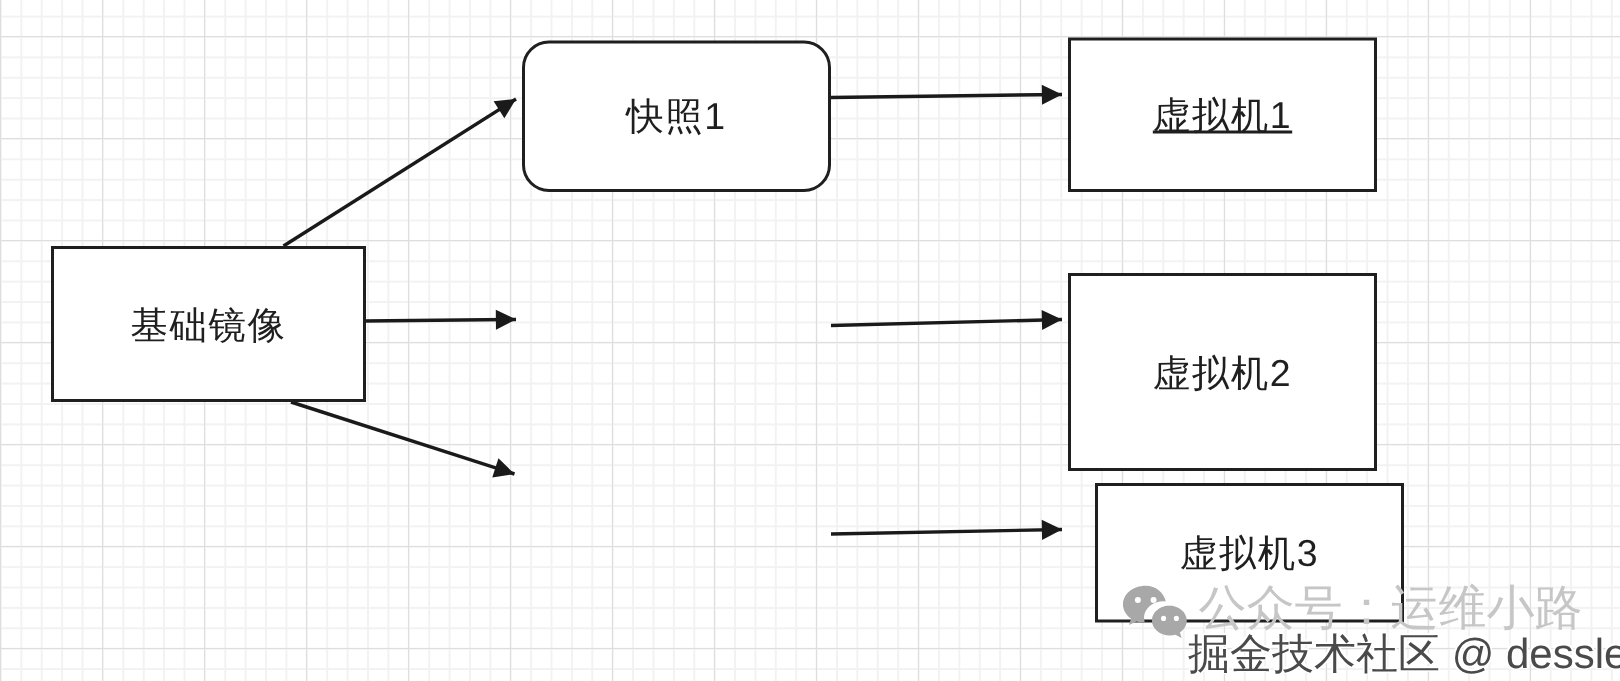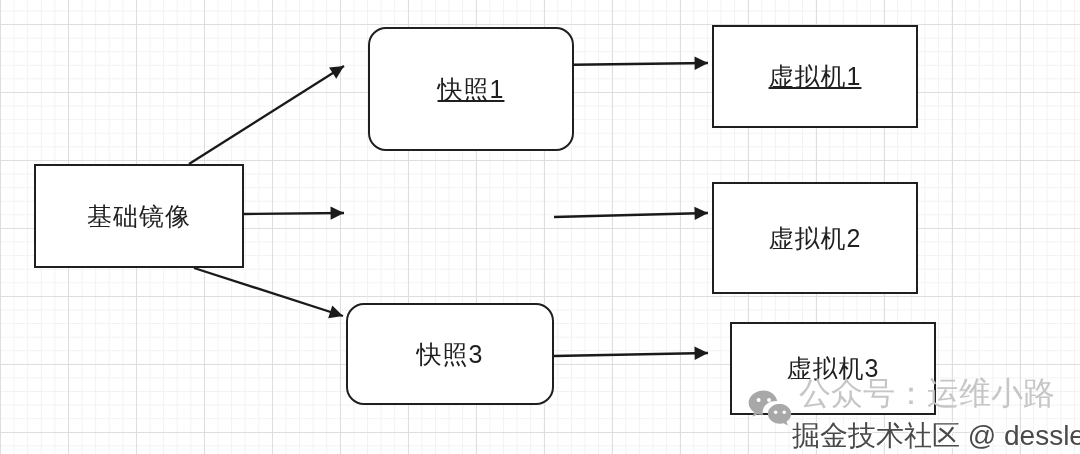--- a/index.html
+++ b/index.html
@@ -29,43 +29,43 @@
     display: flex;
     align-items: center;
     justify-content: center;
     font-size: 25px;
     color: #1f1f1f;
     letter-spacing: 1px;
   }
   .node.rounded { border-radius: 18px; }
 
   #node-base  { left: 34px;  top: 164px; width: 210px; height: 104px; }
-  #node-snap1 { left: 368px; top: 27px;  width: 206px; height: 124px; text-decoration: underline; }
+  #node-snap1 { left: 348px; top: 27px;  width: 206px; height: 101px; }
   #node-snap2 { left: 348px; top: 165px; width: 206px; height: 102px; }
   #node-snap3 { left: 346px; top: 303px; width: 208px; height: 102px; }
   #node-vm1   { left: 712px; top: 25px;  width: 206px; height: 103px; text-decoration: underline; }
-  #node-vm2   { left: 712px; top: 182px; width: 206px; height: 112px; }
+  #node-vm2   { left: 712px; top: 182px; width: 206px; height: 132px; }
   #node-vm3   { left: 712px; top: 322px; width: 206px; height: 93px; margin-left: 18px; }
 
   .edges-layer {
     position: absolute;
     left: 0; top: 0;
     width: 1080px;
     height: 454px;
     pointer-events: none;
   }
   .edges-layer line {
     stroke: #1a1a1a;
     stroke-width: 2.3;
   }
 
   .wm-light {
     position: absolute;
     left: 799px;
-    top: 376px;
+    top: 388px;
     font-size: 32px;
     line-height: 1.1;
     color: #c6c6c6;
     white-space: nowrap;
     z-index: 3;
   }
   .wm-credit {
     position: absolute;
     left: 792px;
     top: 421px;
@@ -108,23 +108,20 @@
     <line x1="554" y1="356" x2="708" y2="353" marker-end="url(#arrowhead)"></line>
   </svg>
 
   <div class="node" id="node-base">
     <span>基础镜像</span>
   </div>
 
   <div class="node rounded" id="node-snap1">
     <span>快照1</span>
   </div>
-  <div class="node rounded" id="node-snap3">
-    <span>快照3</span>
-  </div>
 
   <div class="node" id="node-vm1">
     <span>虚拟机1</span>
   </div>
   <div class="node" id="node-vm2">
     <span>虚拟机2</span>
   </div>
   <div class="node" id="node-vm3">
     <span>虚拟机3</span>
   </div>

